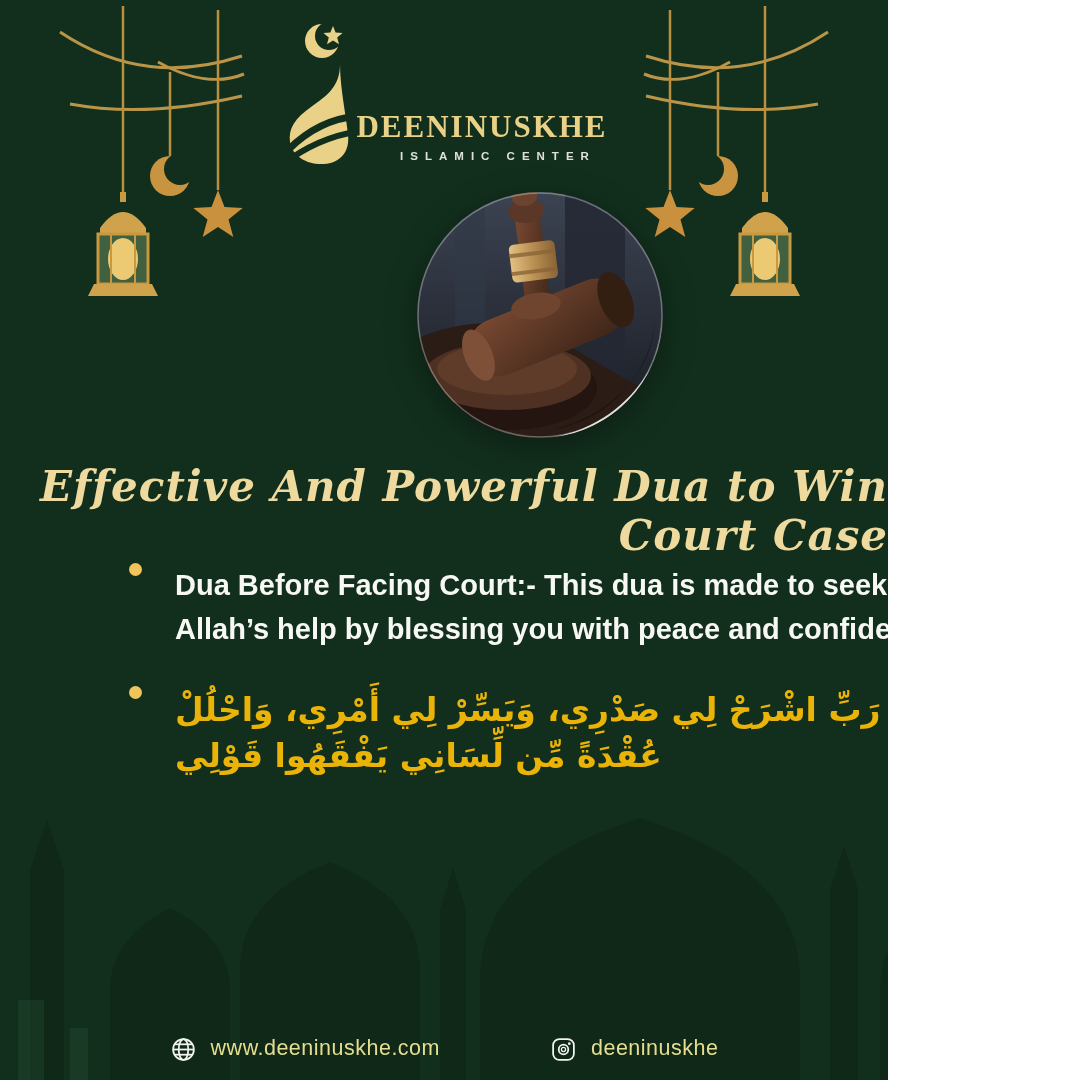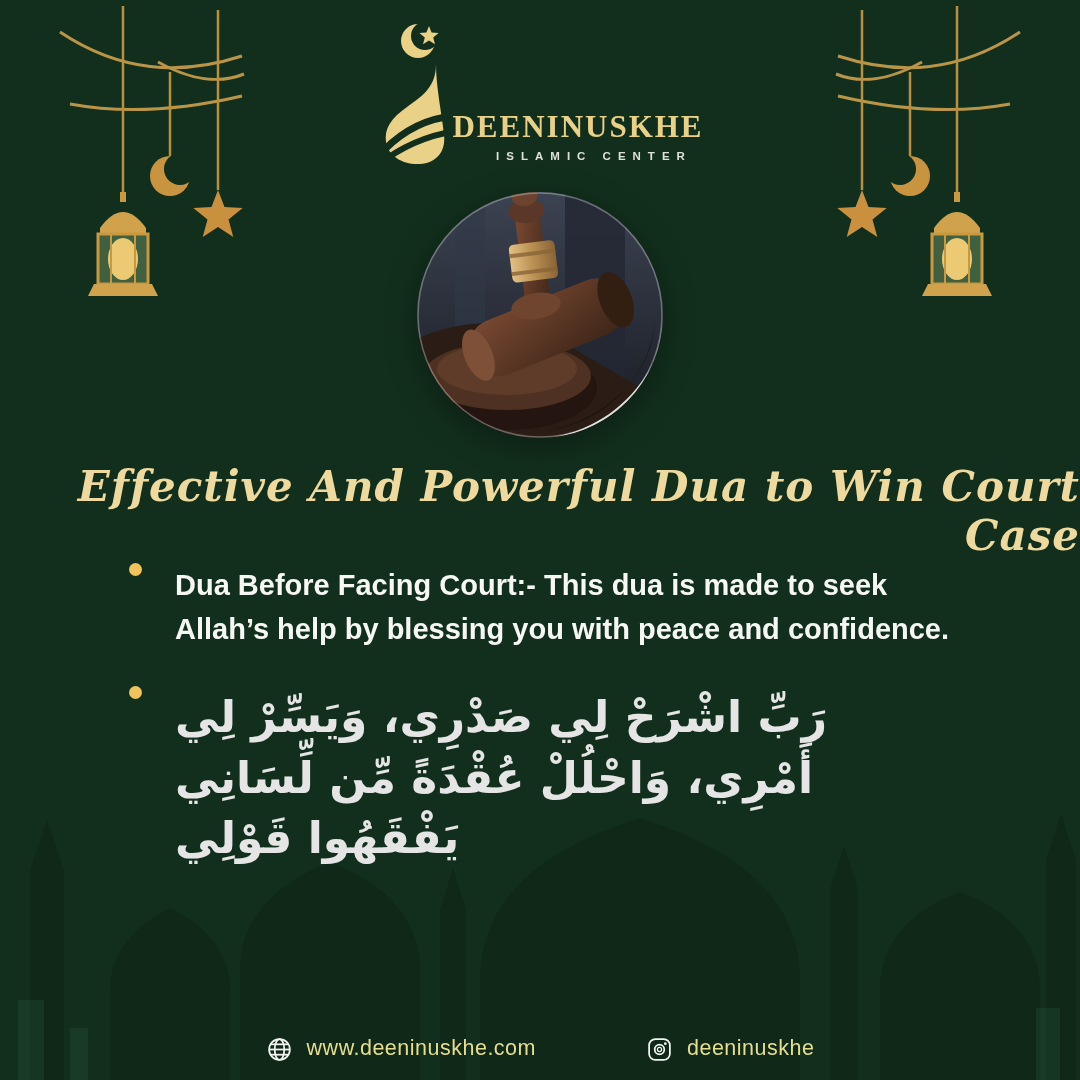--- a/index.html
+++ b/index.html
@@ -1,18 +1,18 @@
 <!DOCTYPE html>
 <html><head>
 <meta charset="utf-8">
 <style>
   html,body{margin:0;padding:0;}
   .canvas{
     position:relative;
-    width:1080px;height:1080px;
+    width:888px;height:1080px;
     background:#122f1d;
     overflow:hidden;
     font-family:"Liberation Sans", sans-serif;
   }
   svg{display:block;}
 
   
   .mosque{position:absolute;left:0;bottom:0;width:1080px;height:330px;}
 
   
@@ -52,21 +52,21 @@
 
   
   .bullets{position:absolute;top:548px;left:115px;width:855px;}
   .bullet{display:grid;grid-template-columns:44px 1fr;margin-bottom:4px;}
   .dot{width:13px;height:13px;border-radius:50%;background:#f0c45a;margin-top:15px;justify-self:start;margin-left:14px;}
   .bullet p{margin:16px;text-align:left;font-weight:bold;font-size:29px;line-height:1.5;}
   .t-white{color:#f7f8f3;}
   .t-gold{color:#f2c654;}
   .arabic p{
     font-family:"DejaVu Sans", sans-serif;
-    font-size:44px;line-height:1.38;font-weight:bold;color:#e5e5e5;
+    font-size:33px;line-height:1.38;font-weight:bold;color:#eab308;
   }
 
   
   .footer{position:absolute;top:1036px;left:0;right:0;display:flex;justify-content:center;gap:110px;align-items:center;}
   .footer-item{display:flex;gap:14px;cursor:pointer;}
   .footer-item span{
     font-size:21.5px;font-weight:500;letter-spacing:0.5px;color:#e5de8f;
   }
 </style>
 </head>

